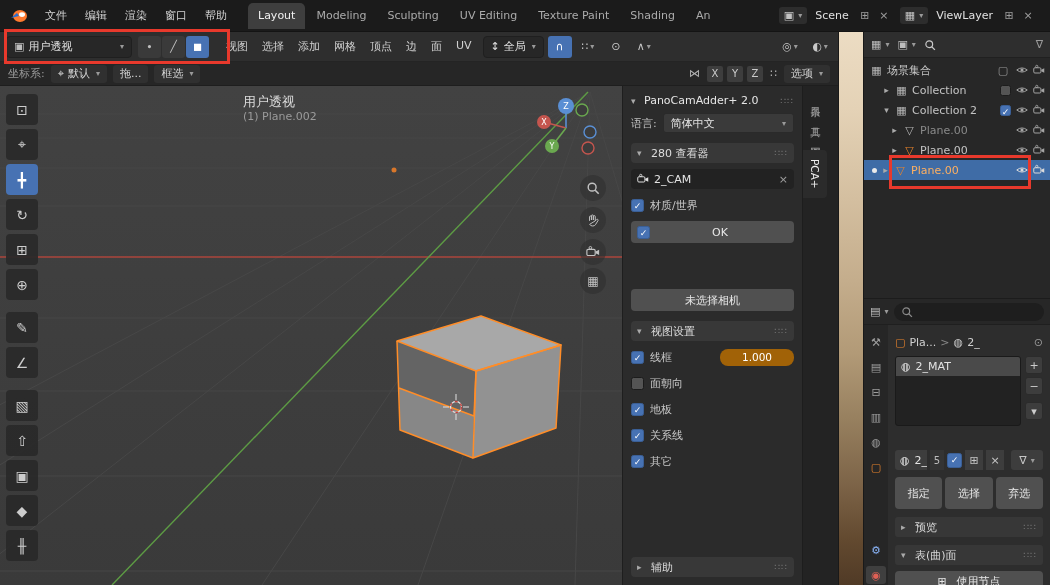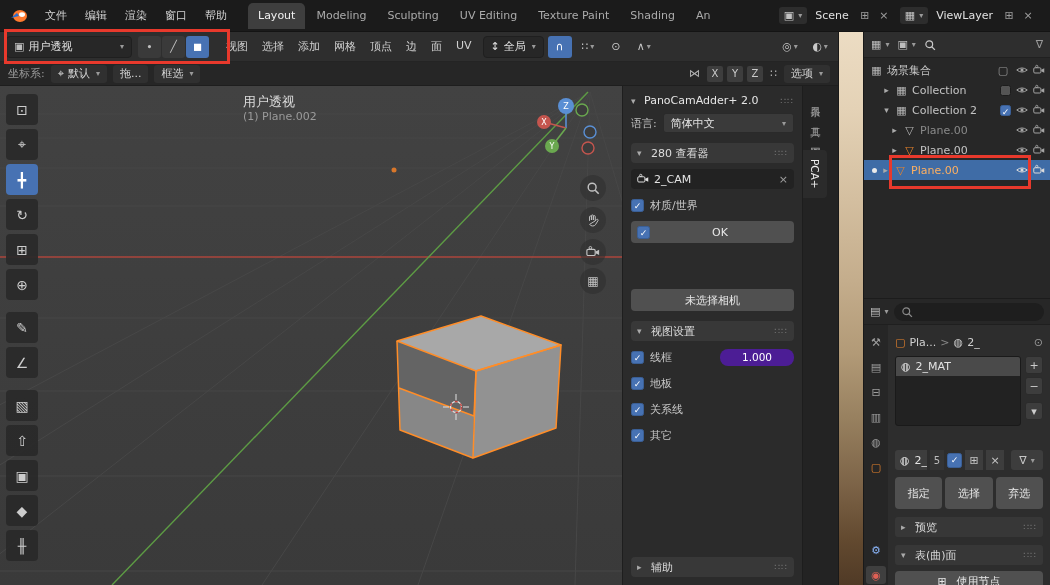--- a/index.html
+++ b/index.html
@@ -88,21 +88,21 @@
          padding:0 6px;color:#e4e4e4}
   .grow{flex:1}
   .x{color:#9d9d9d}
   .cb{width:13px;height:13px;background:#545454;border:1px solid #1c1c1c;border-radius:2.5px;
       position:relative;flex:none}
   .cb.checked{background:#4772b3;border-color:#3a5f96}
   .cb.checked::after{content:"✓";position:absolute;inset:0;color:#fff;font-size:9px;line-height:12px;text-align:center}
   .okbtn{justify-content:flex-end;gap:2px;padding:0 6px}
   .okbtn .grow{text-align:center}
   .nocam{margin-top:40px}
-  .slider{margin-left:auto;width:74px;height:17px;background:#4c1d95;border-radius:8px;color:#fff;
+  .slider{margin-left:auto;width:74px;height:17px;background:#a16207;border-radius:8px;color:#fff;
           display:flex;align-items:center;justify-content:center;font-size:10.5px}
   .aux{margin-top:auto}
 
   
   #ntabs{position:absolute;left:802px;top:0;width:36px;height:499px;background:#232323;z-index:6;
          display:flex;flex-direction:column;align-items:flex-start;padding-top:4px;border-left:1px solid #1d1d1d}
   .vtab{writing-mode:vertical-rl;text-orientation:mixed;color:#9a9a9a;padding:9px 6px;
         border-radius:0 4px 4px 0;margin-bottom:2px;font-size:10.5px}
   .vtab.active{background:#2b2b2b;color:#ededed}
 
@@ -457,20 +457,24 @@
         <span class="exp">▾</span>
         <span>视图设置</span>
         <span class="grip">∷∷</span>
       </div>
       <div class="p-row">
         <span class="cb checked"></span>
         <span>线框</span>
         <span class="slider">1.000</span>
       </div>
       <div class="p-row">
+        <span class="cb"></span>
+        <span>面朝向</span>
+      </div>
+      <div class="p-row">
         <span class="cb checked"></span>
         <span>地板</span>
       </div>
       <div class="p-row">
         <span class="cb checked"></span>
         <span>关系线</span>
       </div>
       <div class="p-row">
         <span class="cb checked"></span>
         <span>其它</span>

